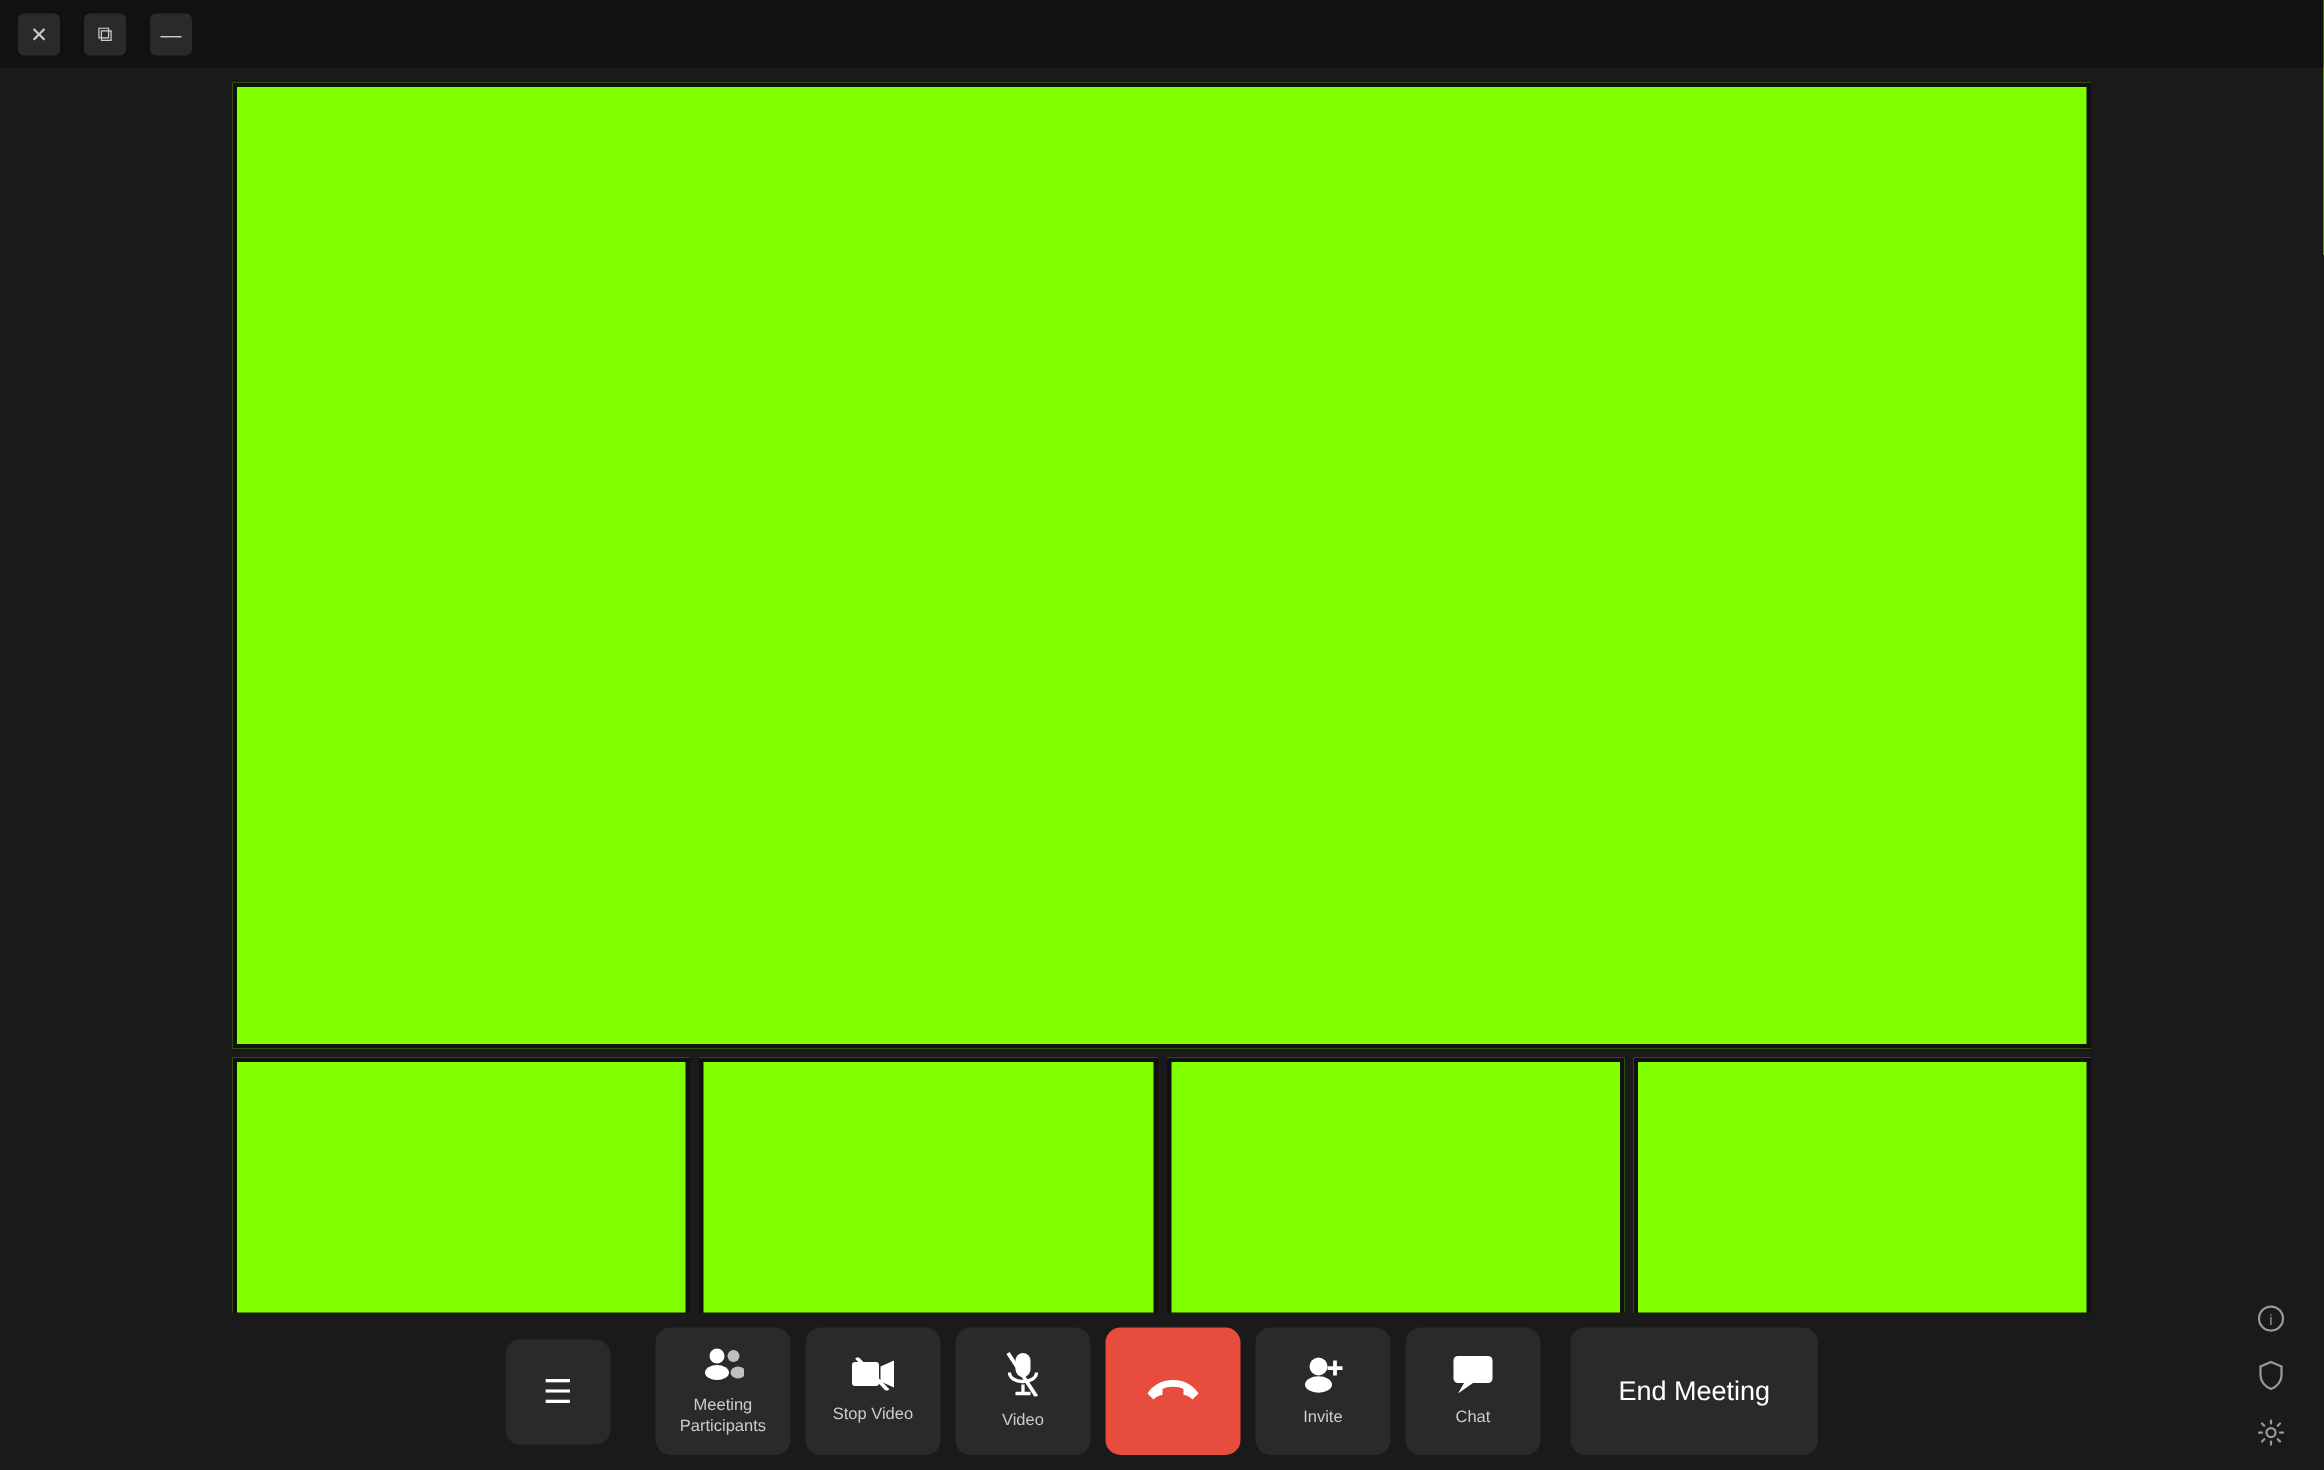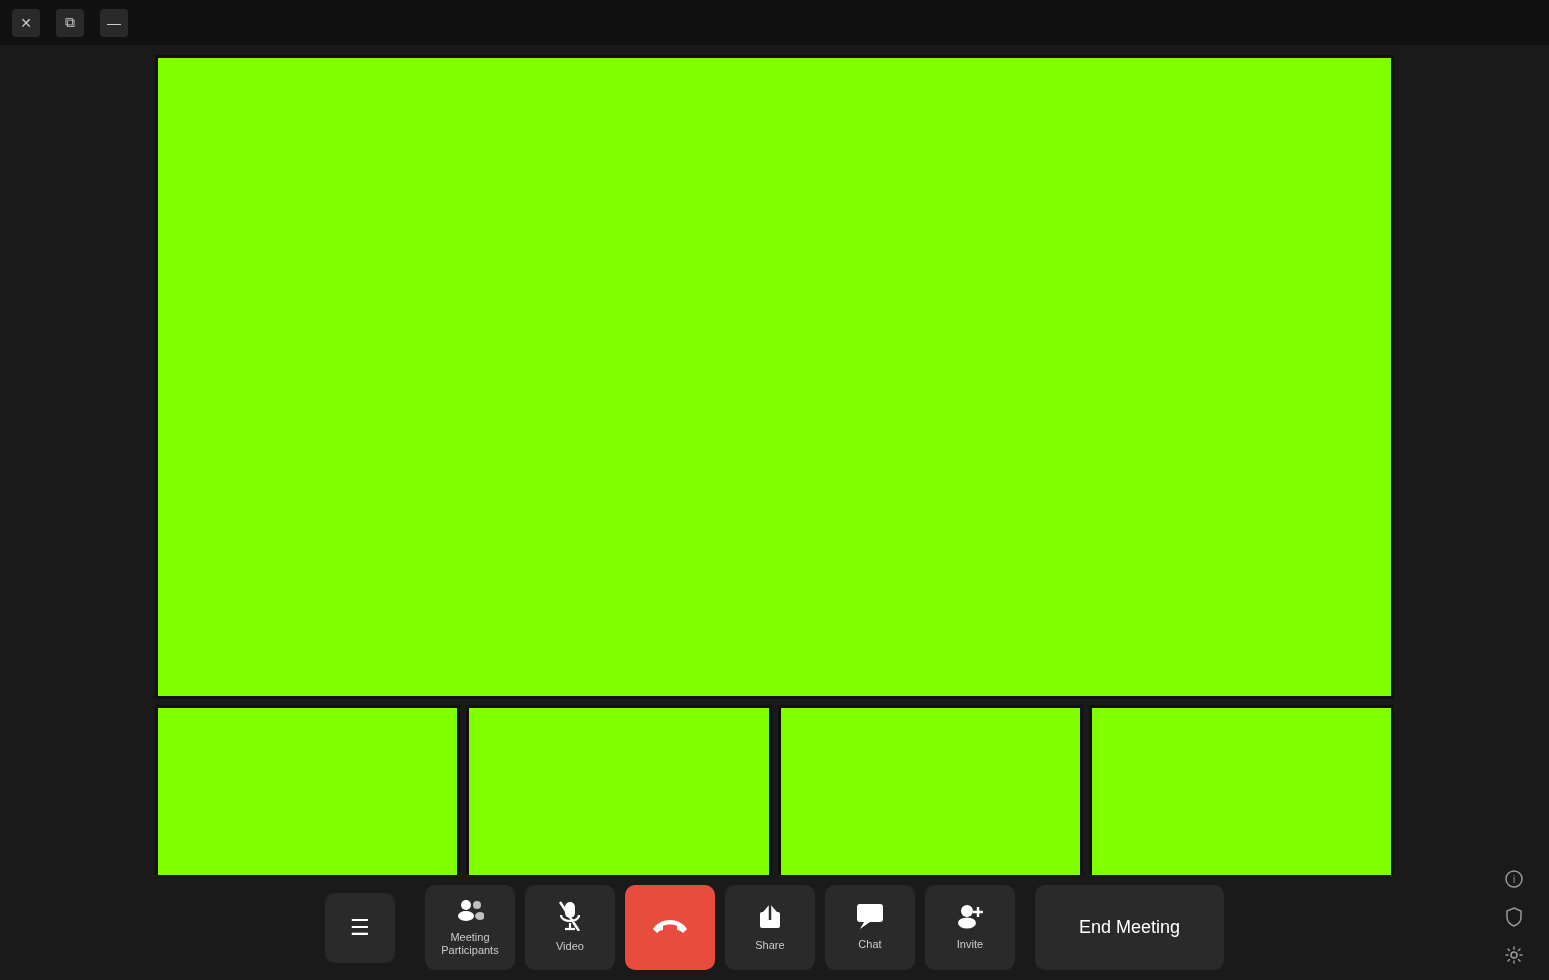--- a/index.html
+++ b/index.html
@@ -121,21 +121,21 @@
     }
 
     .end-meeting-btn {
       background: #2a2a2a;
       border: none;
       border-radius: 10px;
       color: #fff;
       cursor: pointer;
       font-size: 18px;
       font-weight: 500;
-      padding: 0 44px;
+      padding: 0 32px;
       height: 85px;
       white-space: nowrap;
       margin-left: 10px;
     }
 
     .call-end-btn {
       width: 90px;
       height: 85px;
       background: #e74c3c;
       border: none;
@@ -200,20 +200,30 @@
         <circle cx="10" cy="7" r="5" fill="white"></circle>
         <ellipse cx="10" cy="18" rx="8" ry="5" fill="white"></ellipse>
         <circle cx="21" cy="7" r="4" fill="white" opacity="0.7"></circle>
         <ellipse cx="24" cy="18" rx="5" ry="4" fill="white" opacity="0.7"></ellipse>
       </svg>
     </span>
     <span class="label">Meeting
 Participants</span>
   </button>
 
+  <button class="toolbar-btn">
+    <span class="icon">
+      <svg width="30" height="22" viewBox="0 0 30 22" fill="none" xmlns="http://www.w3.org/2000/svg">
+        <rect x="1" y="3" width="18" height="16" rx="2" fill="white"></rect>
+        <polygon points="20,6 29,2 29,20 20,16" fill="white"></polygon>
+        <line x1="25" y1="22" x2="4" y2="0" stroke="white" stroke-width="2.5"></line>
+      </svg>
+    </span>
+    <span class="label">Stop Video</span>
+  </button>
 
   <button class="toolbar-btn">
     <span class="icon">
       <svg width="22" height="30" viewBox="0 0 22 30" fill="none" xmlns="http://www.w3.org/2000/svg">
         <rect x="6" y="1" width="10" height="16" rx="5" fill="white"></rect>
         <path d="M2 14 C2 22 20 22 20 14" stroke="white" stroke-width="2.2" fill="none"></path>
         <line x1="11" y1="22" x2="11" y2="28" stroke="white" stroke-width="2.2"></line>
         <line x1="6" y1="28" x2="16" y2="28" stroke="white" stroke-width="2.2"></line>
         <line x1="20" y1="30" x2="1" y2="1" stroke="white" stroke-width="2.5"></line>
       </svg>
@@ -222,53 +232,43 @@
   </button>
 
   <button class="call-end-btn">
     <span>
       <svg width="36" height="20" viewBox="0 0 36 20" fill="none" xmlns="http://www.w3.org/2000/svg">
         <path d="M18 3 C10 3 4 7 1 12 L5 16 C7 14 9 13 11 13 L11 9 C13 8 15 7.5 18 7.5 C21 7.5 23 8 25 9 L25 13 C27 13 29 14 31 16 L35 12 C32 7 26 3 18 3Z" fill="white"></path>
       </svg>
     </span>
   </button>
 
-  <button class="toolbar-btn">
-    <span class="icon">
-      <svg width="26" height="28" viewBox="0 0 26 28" fill="none" xmlns="http://www.w3.org/2000/svg">
-        <rect x="3" y="10" width="20" height="16" rx="2" fill="white"></rect>
-        <polygon points="13,2 6,10 20,10" fill="white"></polygon>
-        <line x1="13" y1="2" x2="13" y2="18" stroke="#2a2a2a" stroke-width="2.5"></line>
-      </svg>
-    </span>
-    <span class="label">Share</span>
-  </button>
-
-  <button class="toolbar-btn">
-    <span class="icon">
-      <svg width="28" height="26" viewBox="0 0 28 26" fill="none" xmlns="http://www.w3.org/2000/svg">
-        <rect x="1" y="1" width="26" height="18" rx="3" fill="white"></rect>
-        <polygon points="8,19 4,26 14,19" fill="white"></polygon>
-      </svg>
-    </span>
-    <span class="label">Chat</span>
-  </button>
 
   <button class="toolbar-btn">
     <span class="icon">
       <svg width="28" height="26" viewBox="0 0 28 26" fill="none" xmlns="http://www.w3.org/2000/svg">
         <circle cx="11" cy="8" r="6" fill="white"></circle>
         <ellipse cx="11" cy="20" rx="9" ry="5.5" fill="white"></ellipse>
         <line x1="22" y1="4" x2="22" y2="14" stroke="white" stroke-width="2.5"></line>
         <line x1="17" y1="9" x2="27" y2="9" stroke="white" stroke-width="2.5"></line>
       </svg>
     </span>
     <span class="label">Invite</span>
   </button>
 
+  <button class="toolbar-btn">
+    <span class="icon">
+      <svg width="28" height="26" viewBox="0 0 28 26" fill="none" xmlns="http://www.w3.org/2000/svg">
+        <rect x="1" y="1" width="26" height="18" rx="3" fill="white"></rect>
+        <polygon points="8,19 4,26 14,19" fill="white"></polygon>
+      </svg>
+    </span>
+    <span class="label">Chat</span>
+  </button>
+
   <button class="end-meeting-btn">
     <span>End Meeting</span>
   </button>
 
   <div class="toolbar-right-icons">
     <button class="icon-btn" title="Info">
       <svg width="18" height="18" viewBox="0 0 18 18" fill="none" xmlns="http://www.w3.org/2000/svg">
         <circle cx="9" cy="9" r="8" stroke="#999" stroke-width="1.5"></circle>
         <text x="9" y="13" text-anchor="middle" font-size="10" fill="#999">i</text>
       </svg>

